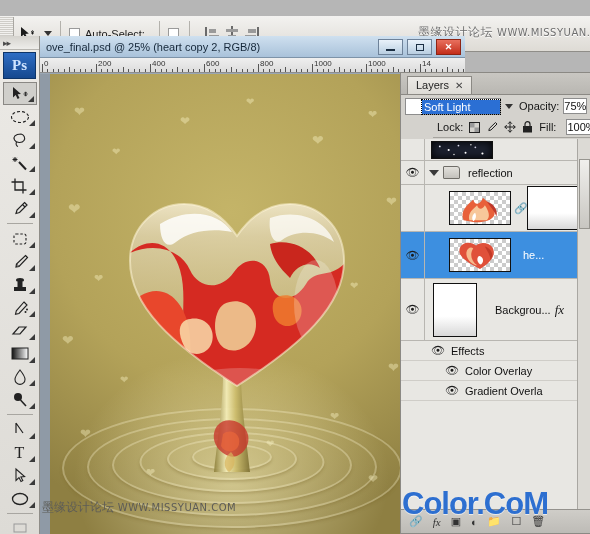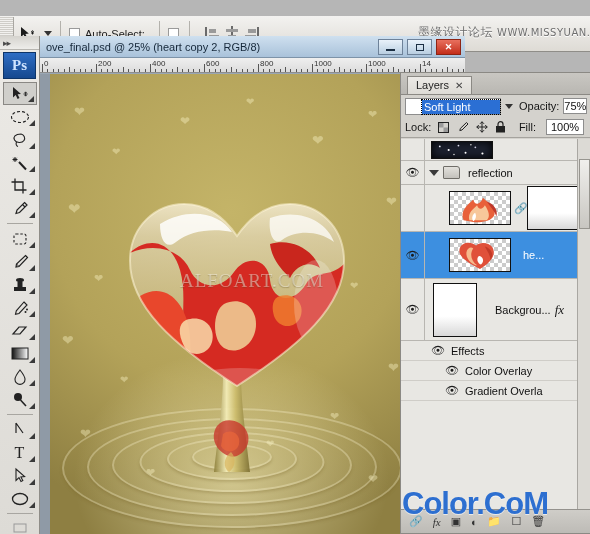--- a/index.html
+++ b/index.html
@@ -173,21 +173,21 @@
     background: #2b6fd4; color:#fff; font-size: 11px; padding: 0 2px;
     outline: 1px dotted #000; width: 92px; height: 14px; line-height: 14px;
   }
   .field-label { font-size: 11px; color:#151515; }
   .num-field {
     width: 38px; height: 16px; background:#ffffff; border:1px solid #8d8d8d;
     font-size: 11px; color:#111; display:flex; align-items:center; justify-content:center;
   }
   #lock-row {
     height: 21px; display:flex; align-items:center; padding: 0 4px; gap: 6px;
-    background:#d4d2cd; border-bottom: 1px solid #a5a39e;
+    background:#d4d2cd; border-bottom: 1px solid #a5a39e; margin-left: 32px;
   }
   .lock-ic { width: 13px; height: 13px; display:flex;align-items:center;justify-content:center; }
   #layers-list {
     position: absolute; left: 0; top: 66px; width: 190px; height: 371px;
     background: #e8e7e3; overflow: hidden;
   }
   .layer-row {
     display:flex; align-items:center; height: 47px; position: relative;
     border-bottom: 1px solid #b8b6b1; background:#e8e7e3;
   }
@@ -633,23 +633,26 @@
       <div class="bokeh-heart" style="left:196px; top:22px;  font-size:10px;">❤</div>
       <div class="bokeh-heart" style="left:262px; top:58px;  font-size:14px;">❤</div>
       <div class="bokeh-heart" style="left:318px; top:34px;  font-size:11px;">❤</div>
       <div class="bokeh-heart" style="left:336px; top:120px; font-size:13px;">❤</div>
       <div class="bokeh-heart" style="left:300px; top:206px; font-size:10px;">❤</div>
       <div class="bokeh-heart" style="left:338px; top:286px; font-size:13px;">❤</div>
       <div class="bokeh-heart" style="left:280px; top:336px; font-size:11px;">❤</div>
       <div class="bokeh-heart" style="left:318px; top:398px; font-size:12px;">❤</div>
       <div class="bokeh-heart" style="left:216px; top:364px; font-size:10px;">❤</div>
 
-      <div id="alfoart">ALFOART.COM</div>
-    </div>
-
+    </div>
+
+    <div id="wm-bottom">
+      <span>墨缘设计论坛</span>
+      <span class="en">WWW.MISSYUAN.COM</span>
+    </div>
   </div>
 </div>
 
 <div id="layers-panel">
   <div id="panel-tabs">
     <div class="ptab">
       <span>Layers</span>
       <span class="x">✕</span>
     </div>
   </div>

